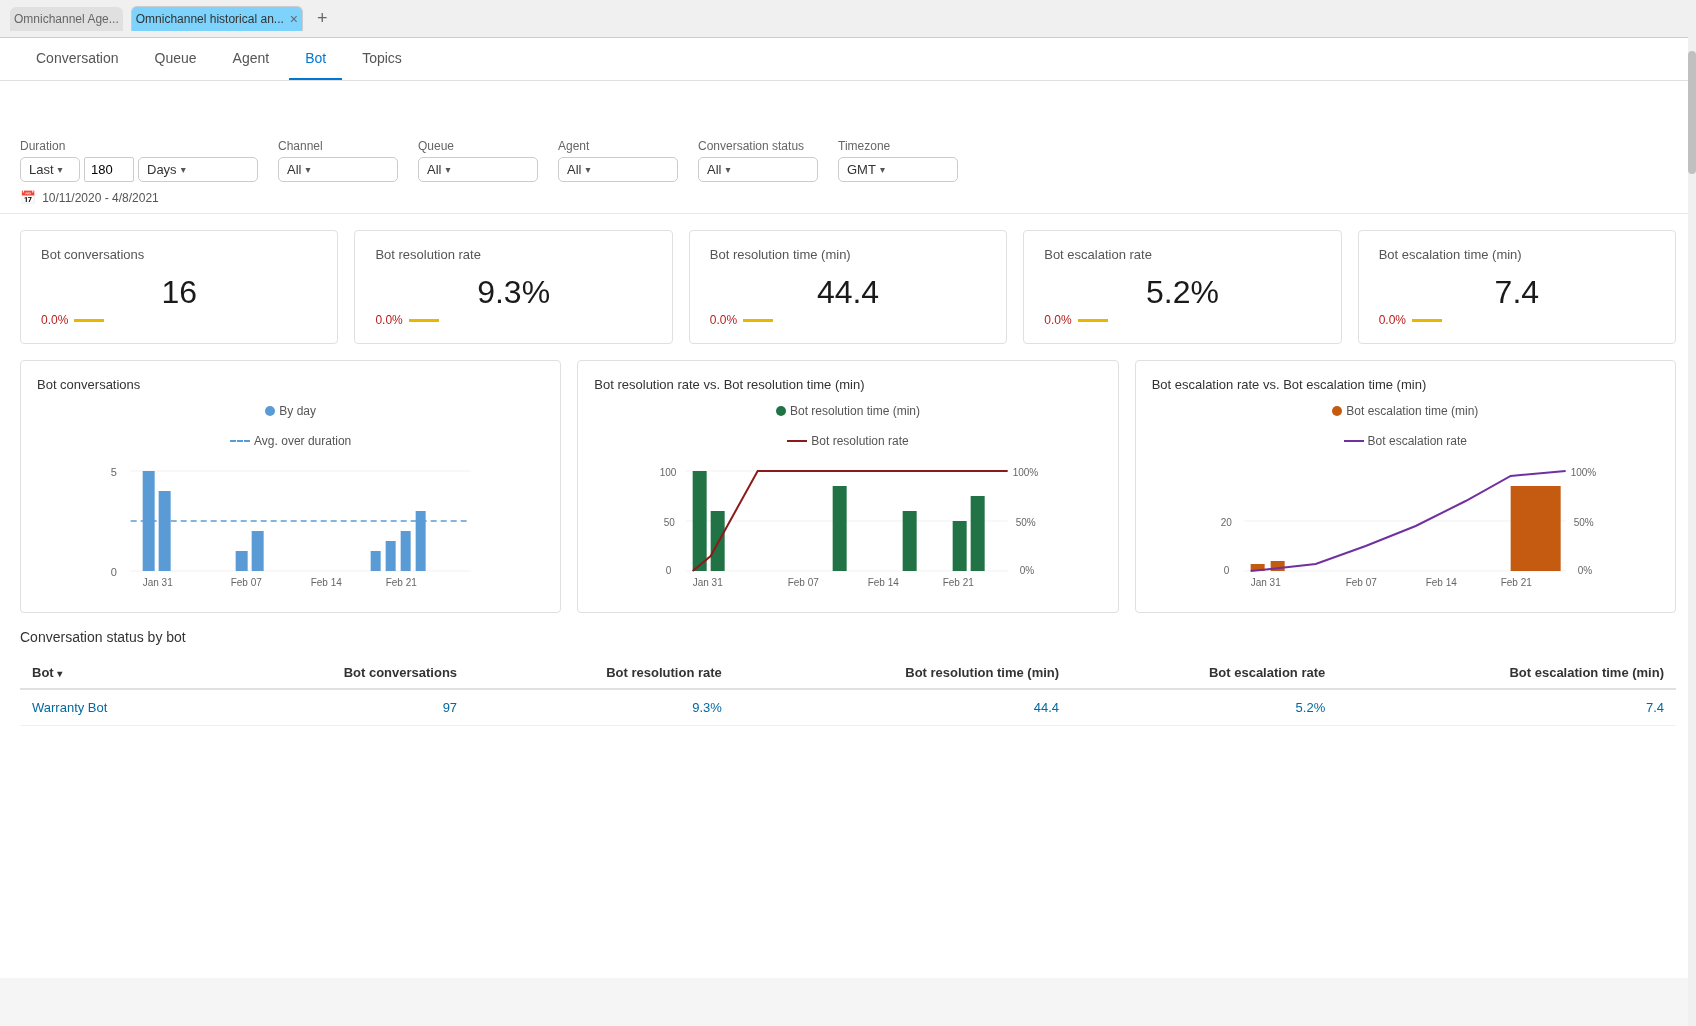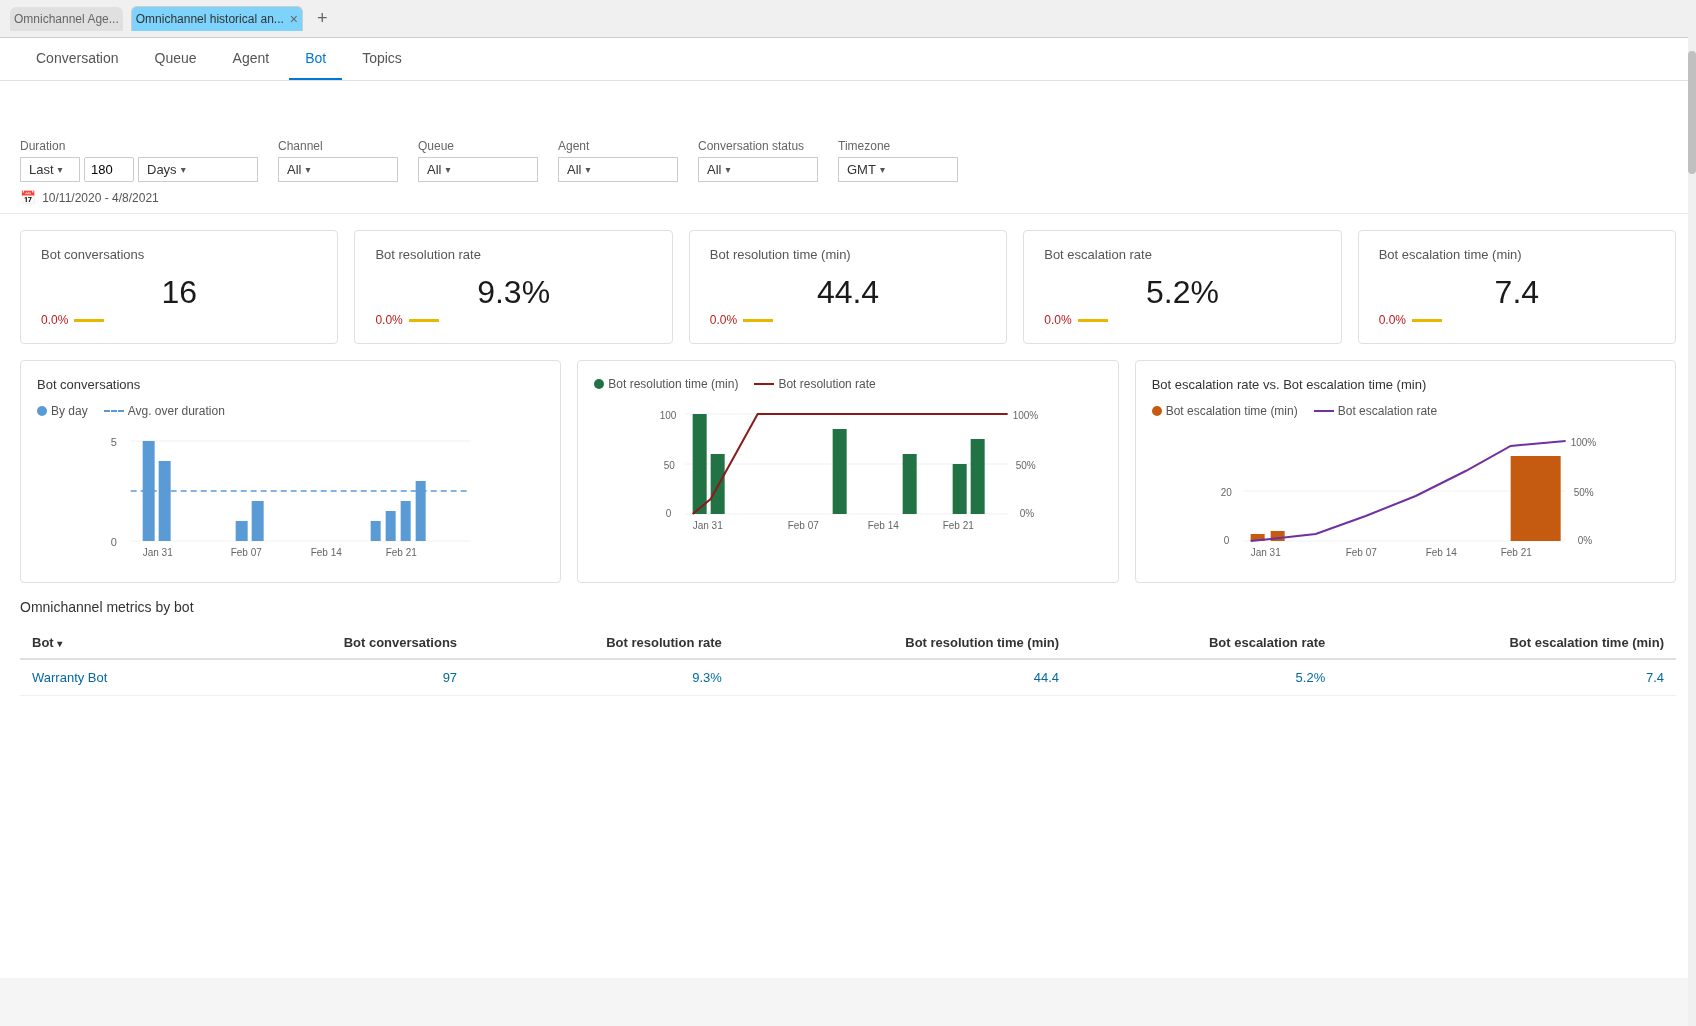--- a/index.html
+++ b/index.html
@@ -20,21 +20,21 @@
     .nav-tabs { display: flex; align-items: center; padding: 0 20px; border-bottom: 1px solid #e0e0e0; background: white; gap: 4px; }
     .nav-tab { padding: 12px 16px; cursor: pointer; color: #555; font-size: 14px; border-bottom: 2px solid transparent; }
     .nav-tab.active { color: #0078d4; border-bottom: 2px solid #0078d4; font-weight: 500; }
 
     
     .filters-area { padding: 16px 20px 8px; background: white; border-bottom: 1px solid #e8e8e8; }
     .filters-row { display: flex; align-items: flex-end; gap: 20px; flex-wrap: wrap; }
     .filter-group { display: flex; flex-direction: column; gap: 4px; }
     .filter-label { font-size: 12px; color: #666; font-weight: 500; margin-top: 42px; }
     .filter-controls { display: flex; align-items: center; gap: 4px; }
-    .filter-select { border: 1px solid #ccc; border-radius: 0; padding: 4px 8px; font-size: 13px; background: white; cursor: pointer; display: flex; align-items: center; gap: 4px; min-width: 60px; }
+    .filter-select { border: 1px solid #ccc; border-radius: 5px; padding: 4px 8px; font-size: 13px; background: white; cursor: pointer; display: flex; align-items: center; gap: 4px; min-width: 60px; }
     .filter-select-wide { min-width: 120px; }
     .filter-input { border: 1px solid #ccc; border-radius: 2px; padding: 4px 6px; font-size: 13px; width: 50px; }
     .chevron-down { font-size: 10px; color: #555; }
     .date-range { font-size: 12px; color: #555; margin-top: 8px; display: flex; align-items: center; gap: 6px; }
     .calendar-icon { font-size: 13px; }
 
     
     .metrics-section { padding: 16px 20px; }
     .metrics-cards { display: flex; gap: 16px; }
     .metric-card { background: white; border: 1px solid #e0e0e0; border-radius: 4px; padding: 16px 20px; flex: 1; }
@@ -42,21 +42,21 @@
     .metric-value { font-size: 32px; font-weight: 300; color: #1a1a1a; text-align: center; margin-bottom: 2px; }
     .metric-footer { display: flex; align-items: center; gap: 6px; font-size: 12px; color: #666; }
     .metric-change { color: #b91c1c; }
     .metric-bar { height: 3px; background: #e8b800; width: 30px; display: inline-block; vertical-align: middle; }
 
     
     .charts-section { padding: 0 20px 16px; }
     .charts-row { display: flex; gap: 16px; }
     .chart-card { background: white; border: 1px solid #e0e0e0; border-radius: 4px; padding: 16px; flex: 1; }
     .chart-title { font-size: 13px; color: #333; font-weight: 500; margin-bottom: 12px; }
-    .chart-legend { display: flex; align-items: center; gap: 16px; margin-bottom: 8px; font-size: 12px; color: #555; }
+    .chart-legend { display: flex; align-items: center; gap: 16px; margin-bottom: 8px; font-size: 12px; color: #555; flex-direction: column; }
     .legend-item { display: flex; align-items: center; gap: 4px; }
     .legend-dash { width: 20px; border-top: 2px dashed #5b9bd5; display: inline-block; }
     .chart-area { position: relative; height: 140px; }
 
     
     svg { overflow: visible; }
 
     
     .table-section { padding: 0 20px 20px; }
     .table-title { font-size: 14px; font-weight: 500; color: #333; margin-bottom: 12px; }
@@ -249,20 +249,21 @@
 
             <text x="42" y="130" font-size="10" fill="#666">Jan 31</text>
             <text x="130" y="130" font-size="10" fill="#666">Feb 07</text>
             <text x="210" y="130" font-size="10" fill="#666">Feb 14</text>
             <text x="285" y="130" font-size="10" fill="#666">Feb 21</text>
           </svg>
         </div>
       </div>
 
       <div class="chart-card">
+        <div class="chart-title">Bot resolution rate vs. Bot resolution time (min)</div>
         <div class="chart-legend">
           <div class="legend-item">
             <span style="width:10px;height:10px;border-radius:50%;background:#217346;display:inline-block;"></span>
             <span>Bot resolution time (min)</span>
           </div>
           <div class="legend-item">
             <span style="width:20px;height:2px;background:#8b1a1a;display:inline-block;"></span>
             <span>Bot resolution rate</span>
           </div>
         </div>
@@ -335,21 +336,21 @@
             <text x="210" y="130" font-size="10" fill="#666">Feb 14</text>
             <text x="285" y="130" font-size="10" fill="#666">Feb 21</text>
           </svg>
         </div>
       </div>
 
     </div>
   </div>
 
   <div class="table-section">
-    <div class="table-title">Omnichannel metrics by bot</div>
+    <div class="table-title">Conversation status by bot</div>
     <table class="data-table">
       <thead>
         <tr>
           <th>
             Bot <span class="sort-icon">▾</span>
           </th>
           <th class="col-right">Bot conversations</th>
           <th class="col-right">Bot resolution rate</th>
           <th class="col-right">Bot resolution time (min)</th>
           <th class="col-right">Bot escalation rate</th>

